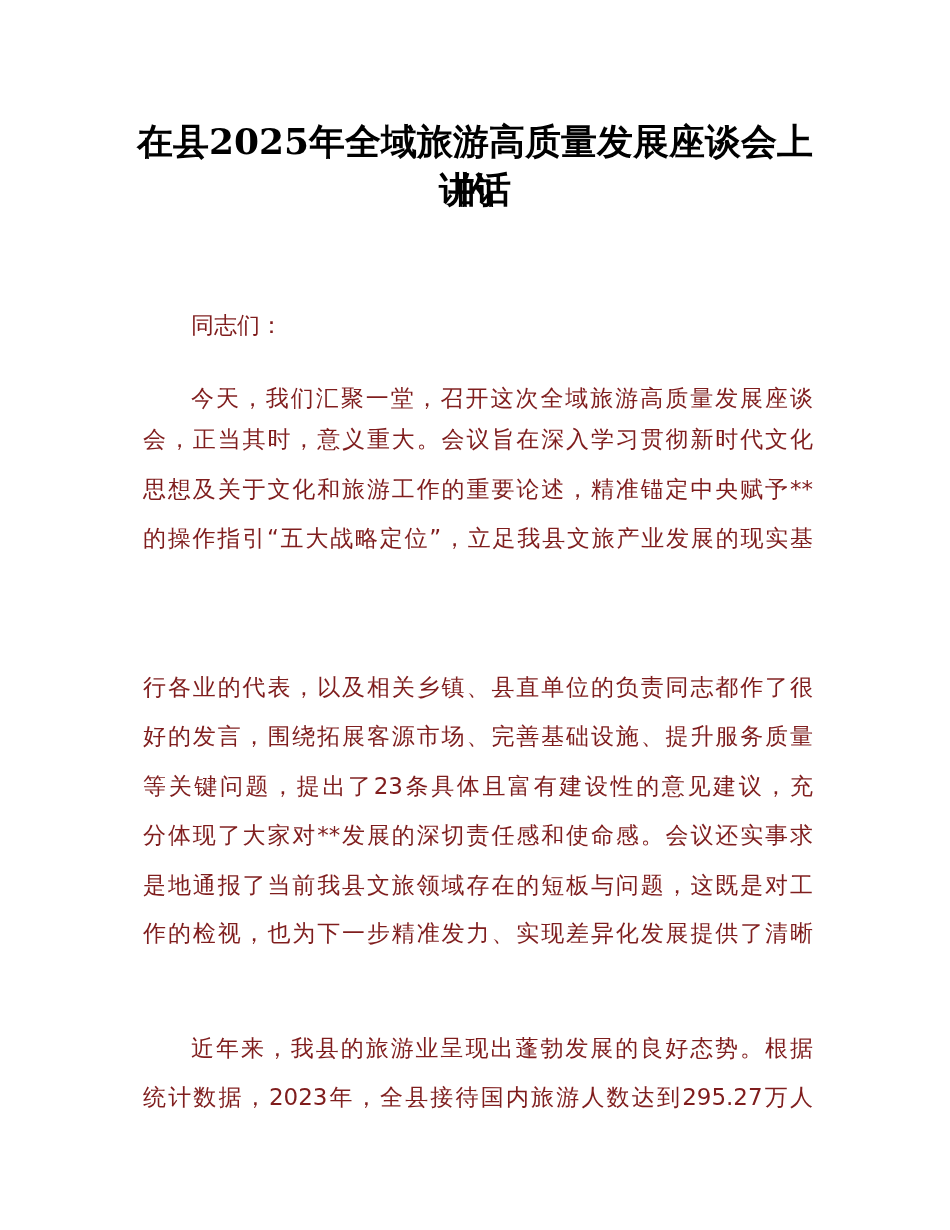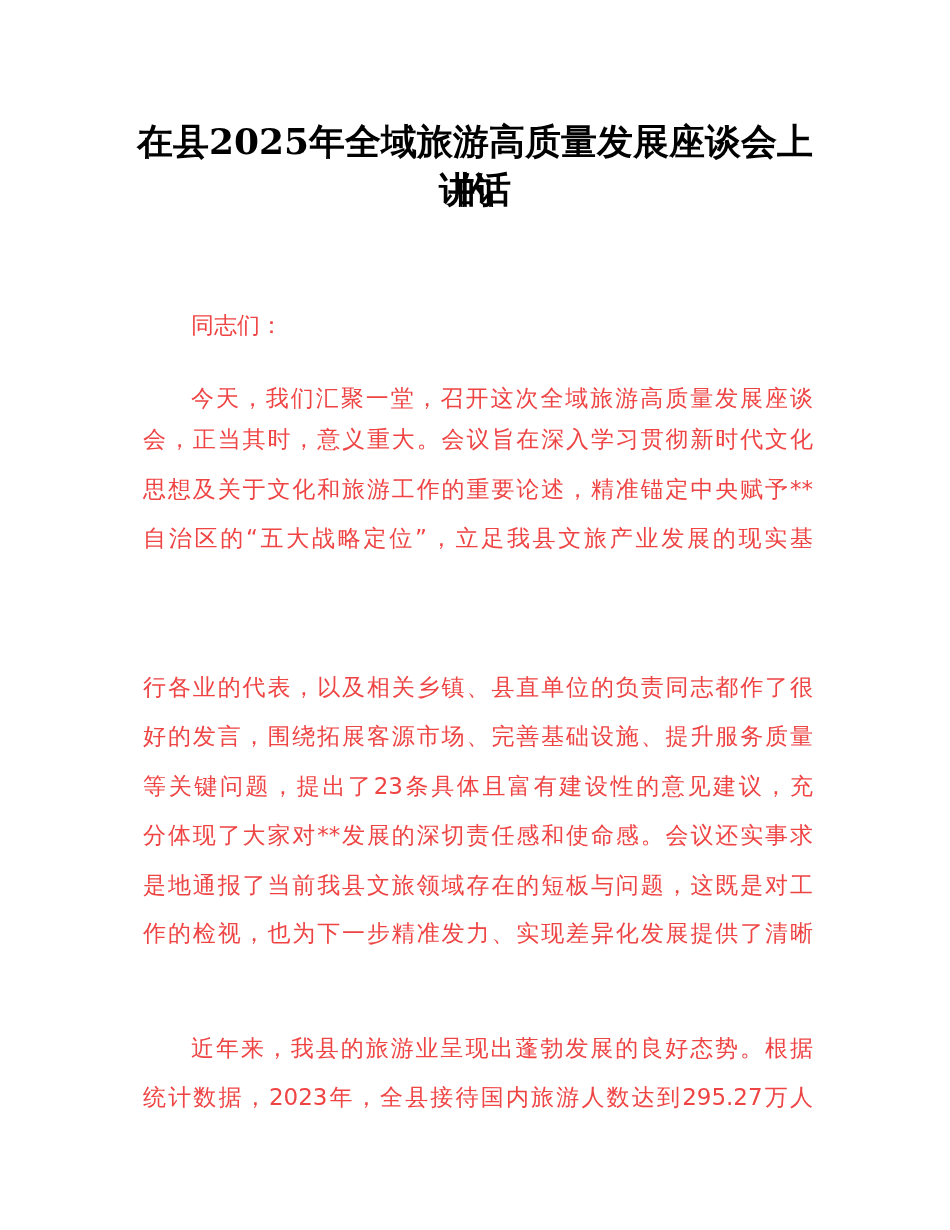--- a/index.html
+++ b/index.html
@@ -38,21 +38,21 @@
     .title-line-2 { top: 165px; }
     .body-line {
       position: absolute;
       left: 143px;
       width: 670px;
       font-family: "DejaVu Sans", "Liberation Sans", sans-serif;
       font-size: 23px;
       line-height: 30px;
       height: 30px;
       white-space: nowrap;
-      color: #ef4444;
+      color: #7f1d1d;
       text-align: justify;
       text-align-last: justify;
     }
     .body-line.last {
       text-align-last: left;
     }
     .body-line.indent {
       left: 191px;
       width: 622px;
     }
@@ -63,21 +63,21 @@
 <div class="page">
 
   <div class="title title-line-1">在县2025年全域旅游高质量发展座谈会上的</div>
   <div class="title title-line-2">讲话</div>
 
   <div class="body-line indent last" style="top:310px;">同志们：</div>
 
   <div class="body-line indent" style="top:383px;">今天，我们汇聚一堂，召开这次全域旅游高质量发展座谈</div>
   <div class="body-line" style="top:424px;">会，正当其时，意义重大。会议旨在深入学习贯彻新时代文化</div>
   <div class="body-line" style="top:474px;">思想及关于文化和旅游工作的重要论述，精准锚定中央赋予**</div>
-  <div class="body-line" style="top:523px;">自治区的“五大战略定位”，立足我县文旅产业发展的现实基</div>
+  <div class="body-line" style="top:523px;">的操作指引“五大战略定位”，立足我县文旅产业发展的现实基</div>
   <div class="body-line" style="top:672px;">行各业的代表，以及相关乡镇、县直单位的负责同志都作了很</div>
   <div class="body-line" style="top:721px;">好的发言，围绕拓展客源市场、完善基础设施、提升服务质量</div>
   <div class="body-line" style="top:771px;">等关键问题，提出了23条具体且富有建设性的意见建议，充</div>
   <div class="body-line" style="top:820px;">分体现了大家对**发展的深切责任感和使命感。会议还实事求</div>
   <div class="body-line" style="top:870px;">是地通报了当前我县文旅领域存在的短板与问题，这既是对工</div>
   <div class="body-line" style="top:919px;font-family:Liberation Serif, serif;">作的检视，也为下一步精准发力、实现差异化发展提供了清晰</div>
 
   <div class="body-line indent" style="top:1033px;">近年来，我县的旅游业呈现出蓬勃发展的良好态势。根据</div>
   <div class="body-line" style="top:1082px;">统计数据，2023年，全县接待国内旅游人数达到295.27万人</div>
 

